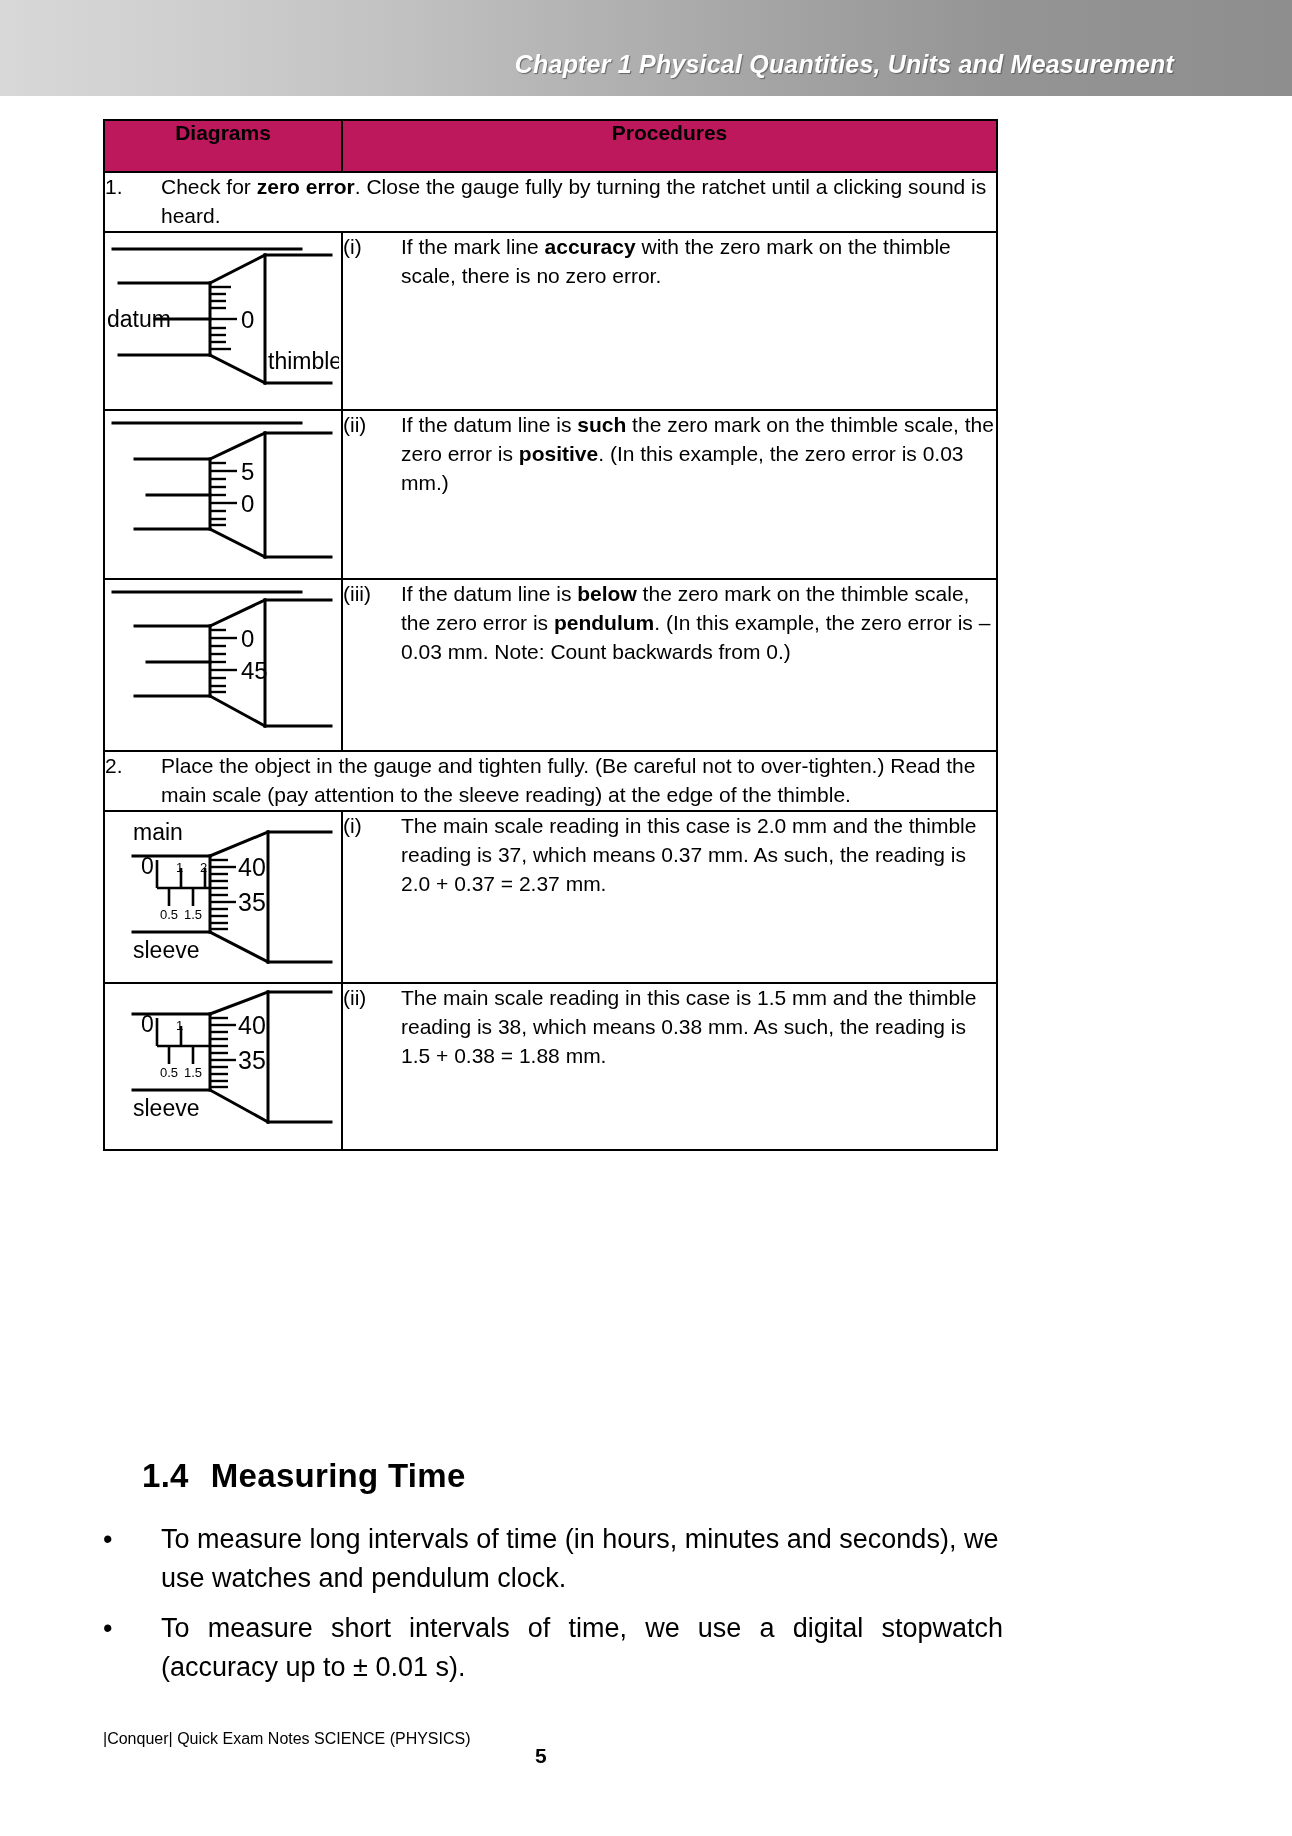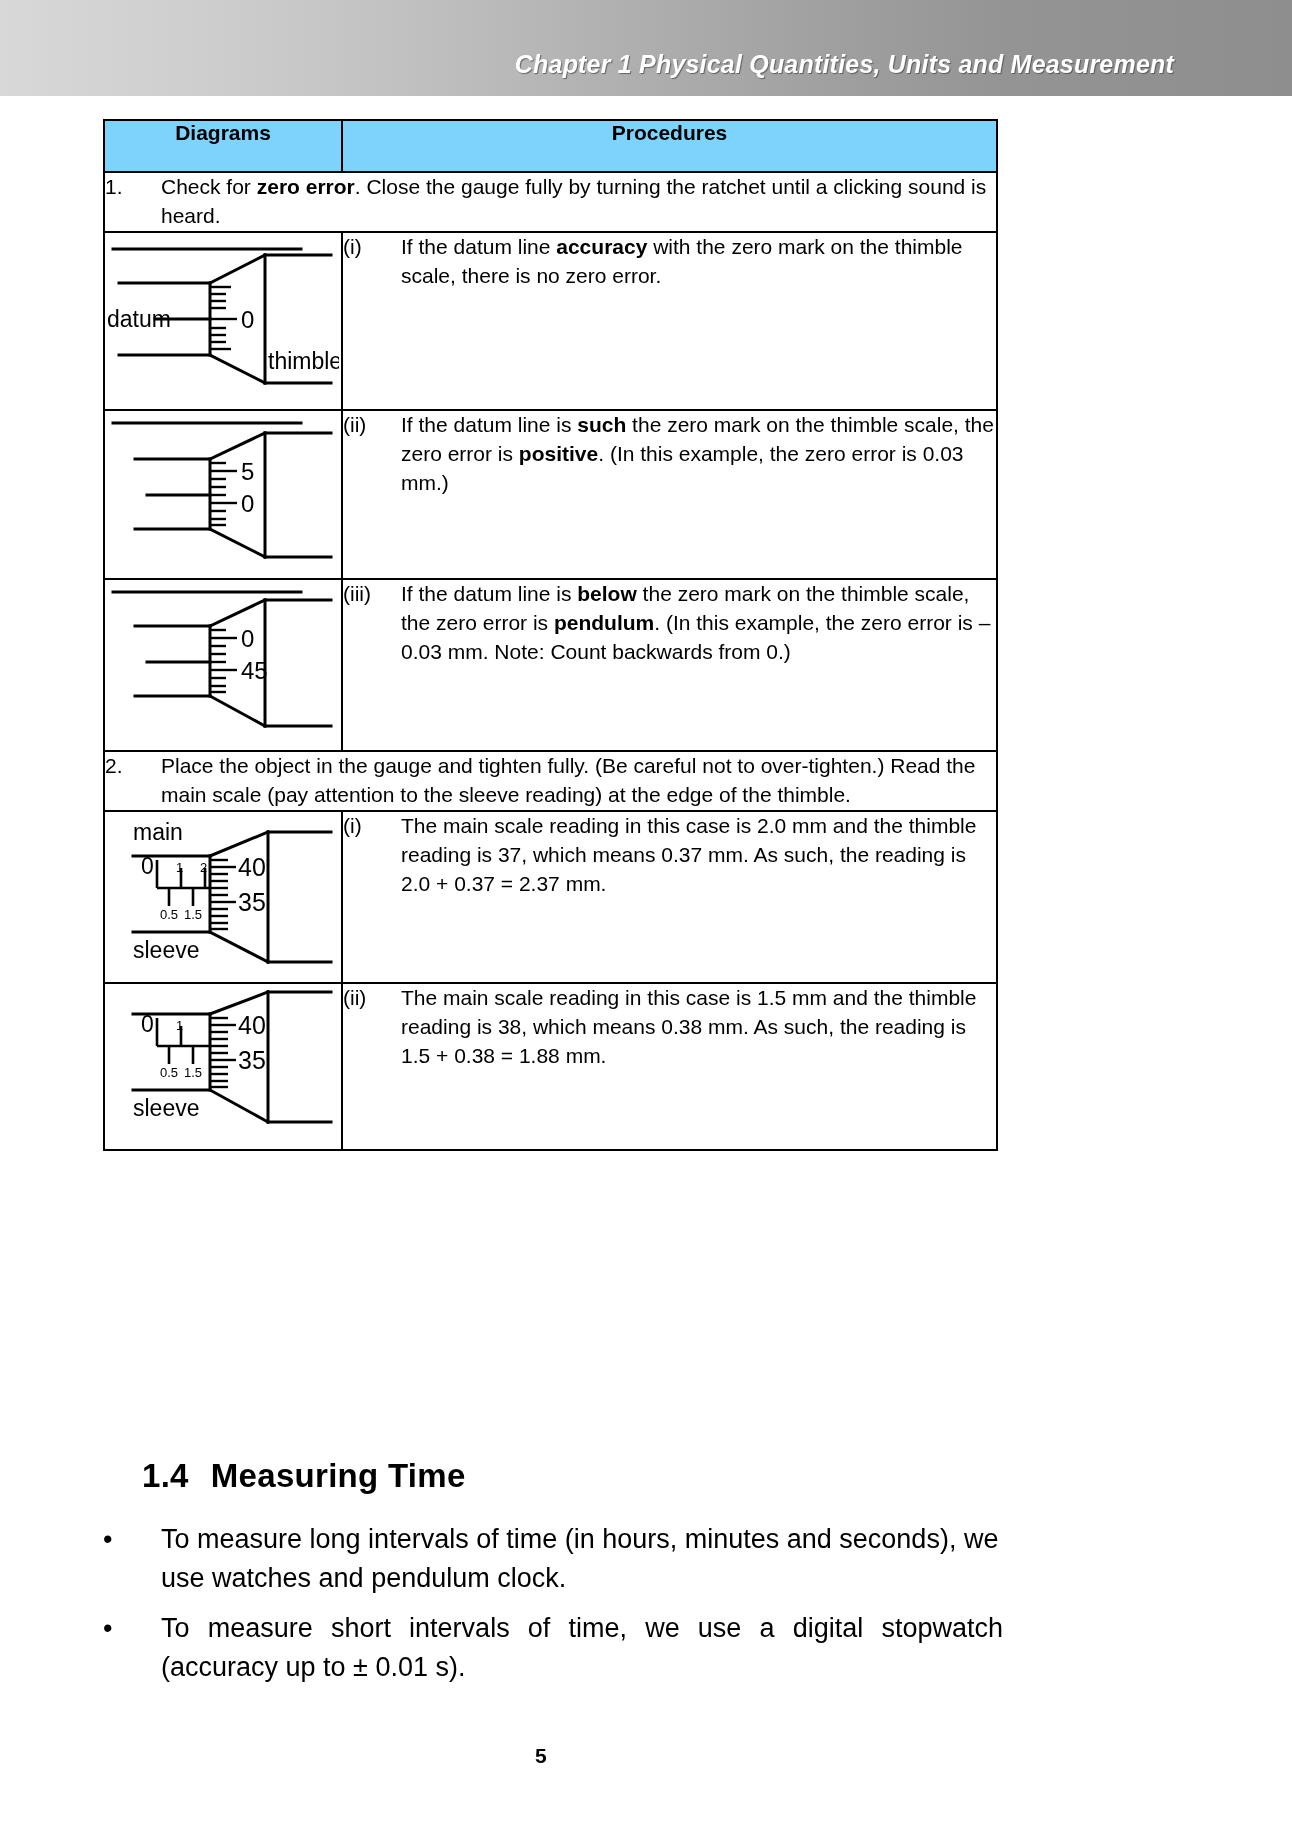--- a/index.html
+++ b/index.html
@@ -56,21 +56,21 @@
   }
   .proc-table td, .proc-table th {
     border: 2px solid #000000;
     vertical-align: top;
     padding: 0;
   }
   .col-diagram { width: 238px; }
   .col-proc    { width: 655px; }
 
   .thead-cell {
-    background: #7dd3fc;
+    background: #be185d;
     text-align: center;
     font-size: 21px;
     font-weight: bold;
     height: 50px;
     vertical-align: middle;
     padding: 4px 0;
   }
 
   .step-cell {
     padding: 12px 14px 14px 10px;
@@ -225,21 +225,21 @@
             <line x1="105" y1="116" x2="126" y2="116"></line>
           </g>
           <text x="2" y="94" font-family="Liberation Sans, sans-serif" font-size="23">datum</text>
           <text x="136" y="95" font-family="Liberation Sans, sans-serif" font-size="24">0</text>
           <text x="163" y="136" font-family="Liberation Sans, sans-serif" font-size="23">thimble</text>
         </svg>
       </td>
       <td class="proc-cell">
         <div class="proc-row">
           <span class="proc-label">(i)</span>
-          <span class="proc-text"><span>If the datum line </span><b>accuracy</b><span> with the zero mark on the thimble scale, there is no zero error.</span></span>
+          <span class="proc-text"><span>If the mark line </span><b>accuracy</b><span> with the zero mark on the thimble scale, there is no zero error.</span></span>
         </div>
       </td>
     </tr>
 
     <tr>
       <td class="diagram-cell">
         <svg width="234" height="167" viewBox="0 0 234 167">
           <g stroke="#000" stroke-width="3" fill="none" stroke-linecap="square">
             <line x1="8" y1="12" x2="196" y2="12"></line>
             <line x1="30" y1="48" x2="105" y2="48"></line>
@@ -443,14 +443,15 @@
     <span class="bullet-dot">•</span>
     <span class="bullet-text">To measure long intervals of time (in hours, minutes and seconds), we use watches and pendulum clock.</span>
   </div>
   <div class="bullet-item">
     <span class="bullet-dot">•</span>
     <span class="bullet-text">To measure short intervals of time, we use a digital stopwatch (accuracy up to ± 0.01 s).</span>
   </div>
 </div>
 
 <div class="page-footer">
+  <span class="foot-line">|Conquer| Quick Exam Notes SCIENCE (PHYSICS)</span>
 </div>
 <div class="page-number">5</div>
 
 </body></html>

